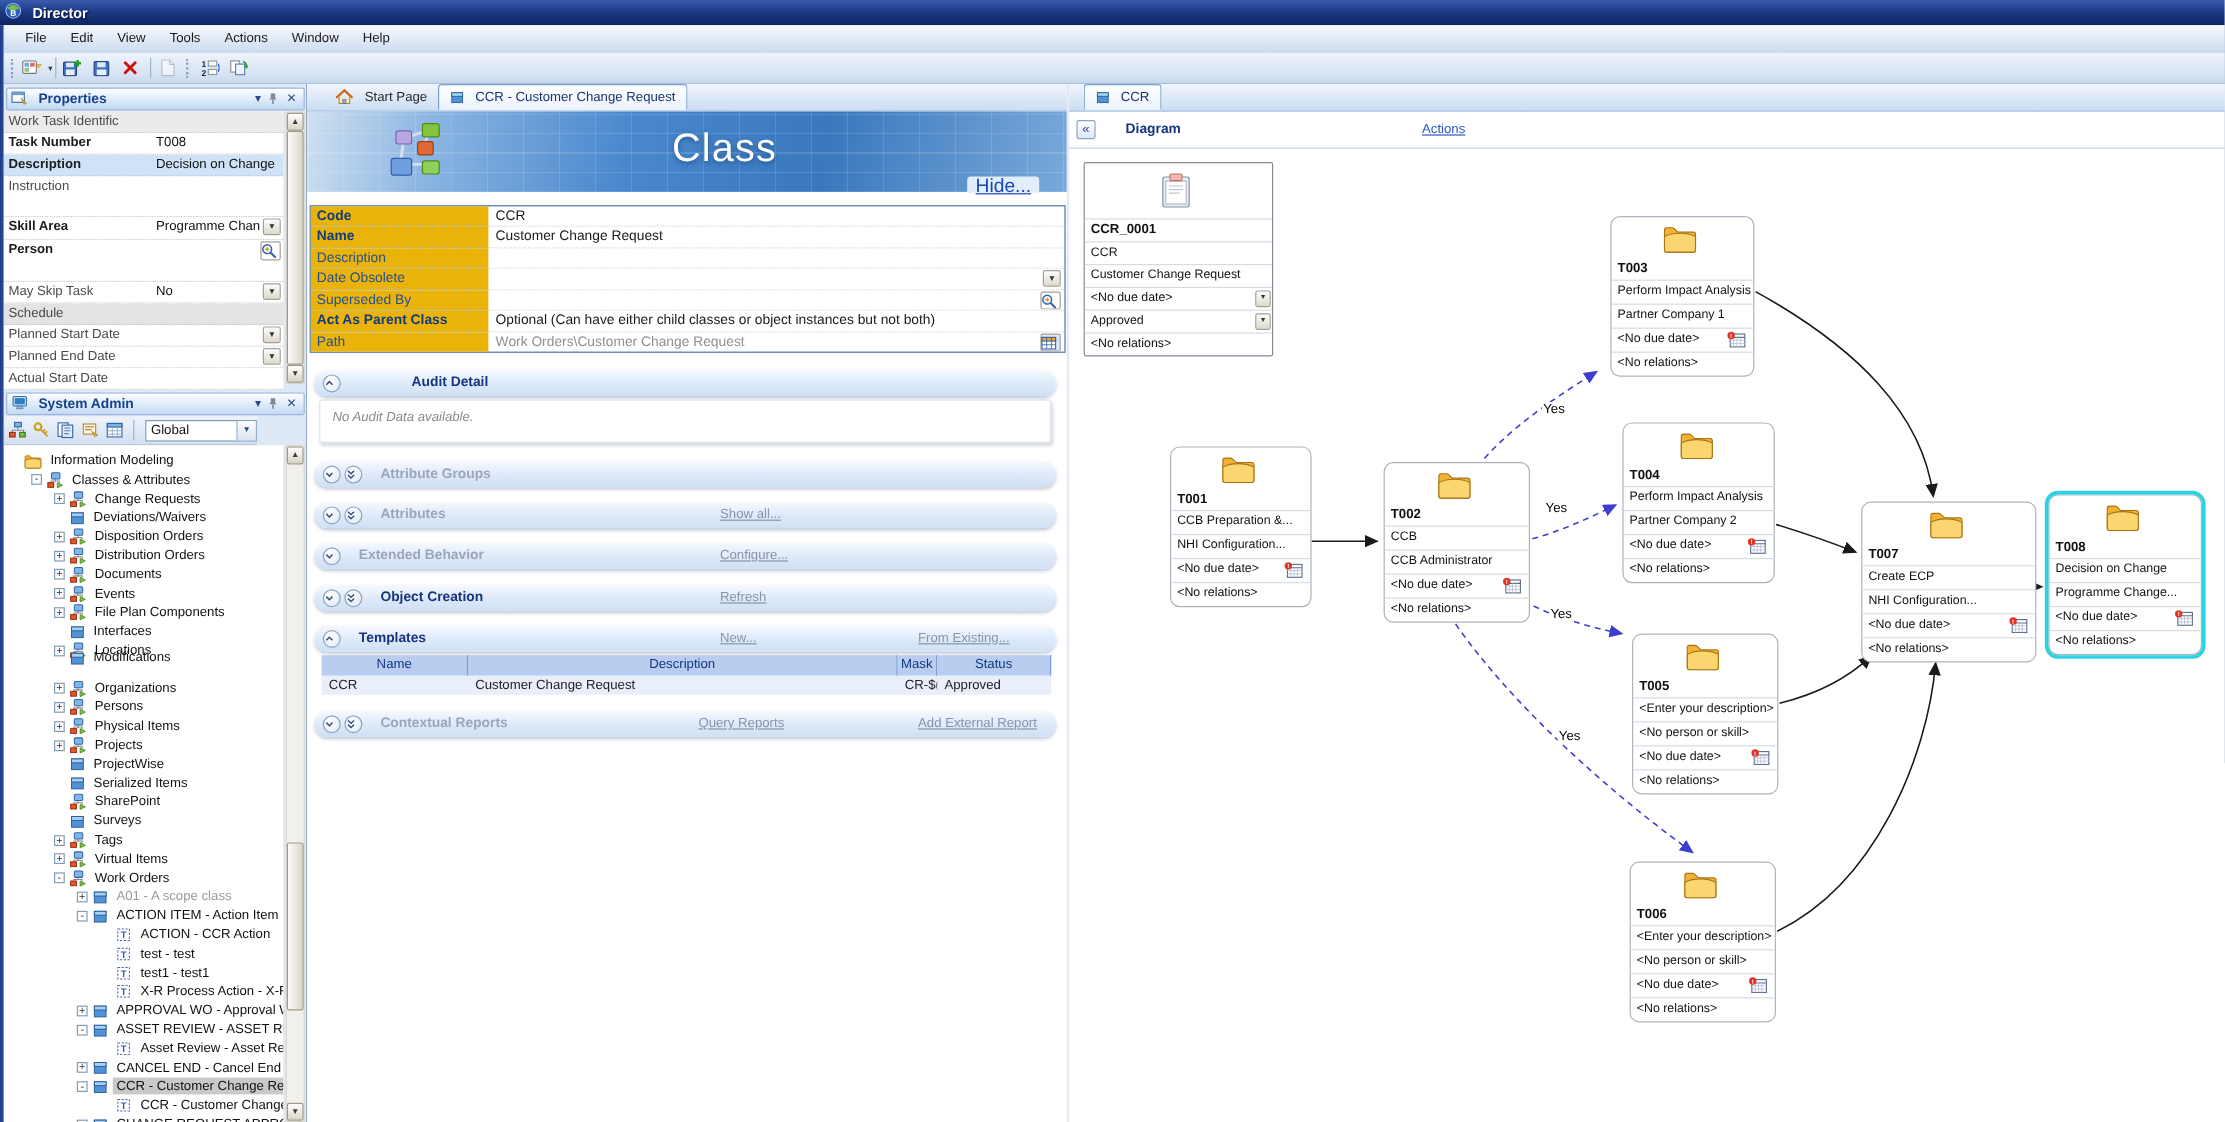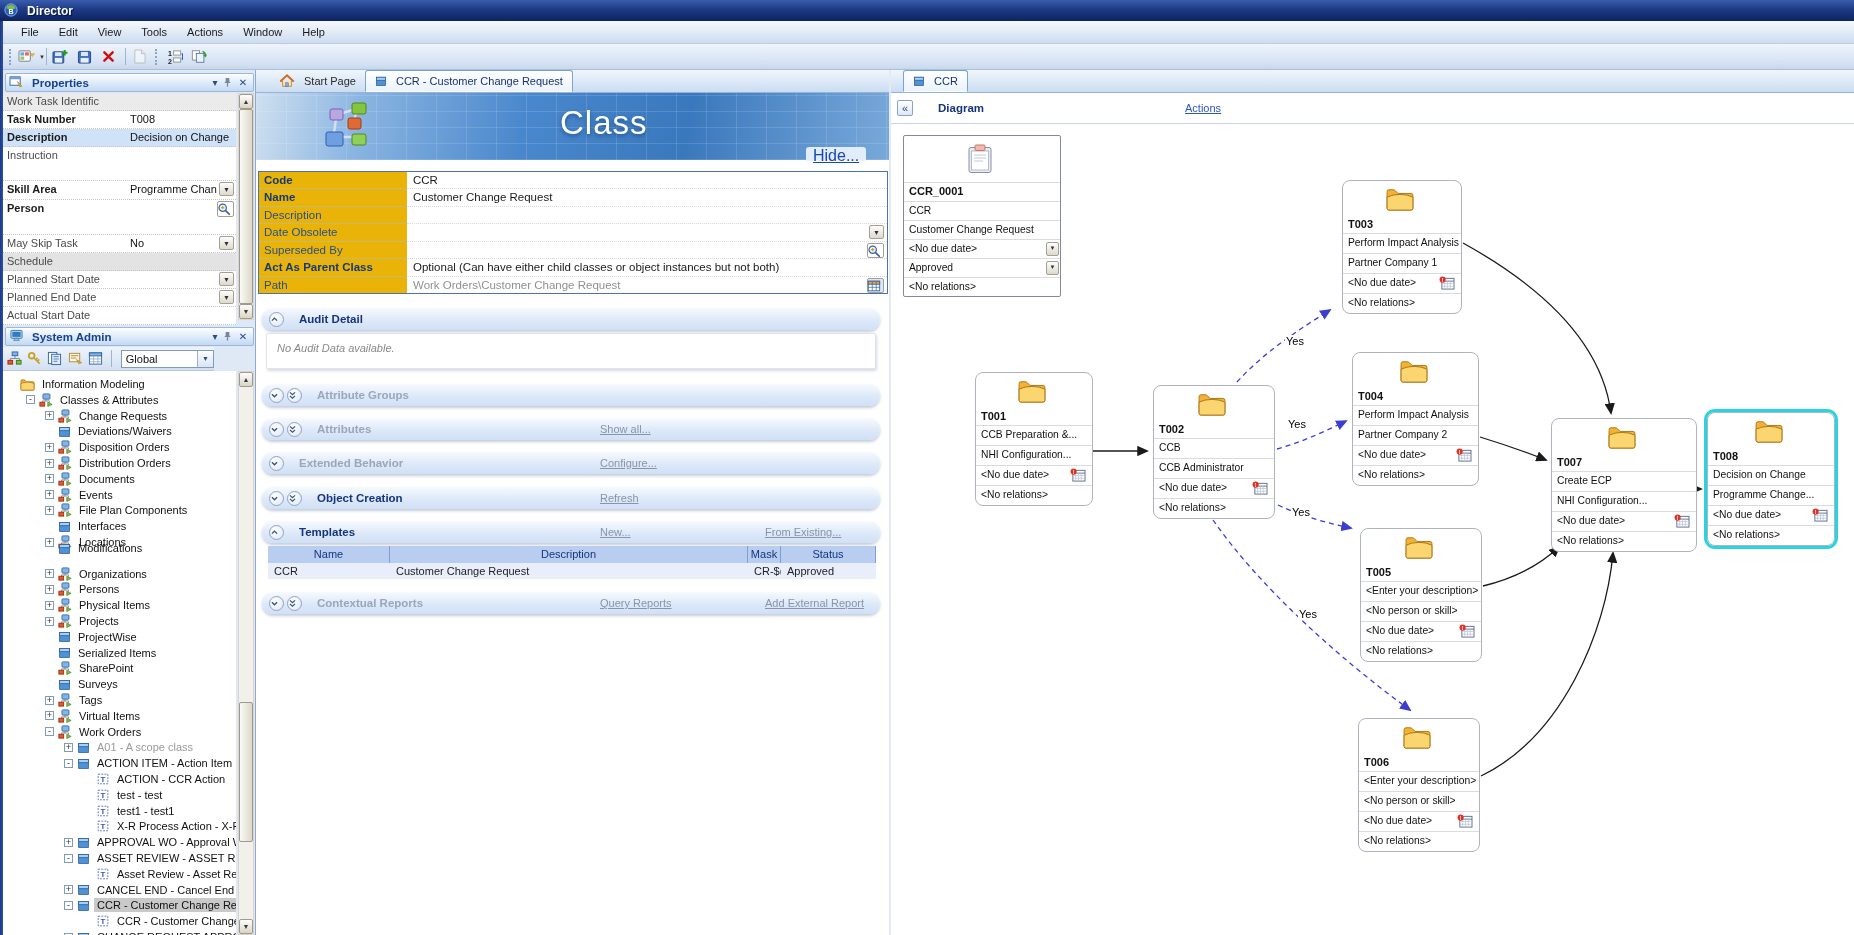--- a/index.html
+++ b/index.html
@@ -872,21 +872,21 @@
               <svg width="14" height="14" viewBox="0 0 16 16">
                 <rect x="1.5" y="2.5" width="13" height="11" fill="#fff" stroke="#3465a4"></rect>
                 <rect x="1.5" y="2.5" width="13" height="3.5" fill="#f0a23c" stroke="#3465a4"></rect>
                 <path d="M1.5 9.5 h13 M6 2.5 v11 M10.5 2.5 v11" stroke="#3465a4" stroke-width=".8"></path>
               </svg>
             </span>
           </div></div>
       </div>
     </div>
   <div class="sections" id="sections">
-      <div class="pill active" style="top: 12px;">
+      <div class="pill active" style="top: 12px; gap: 44px;">
         <div class="circ">
           <span class="ticon" style="display: inline-flex;">
             <svg width="11" height="11" viewBox="0 0 12 12">
               <path d="M3.2 7.2 L6 4.4 L8.8 7.2" fill="none" stroke="#35507e" stroke-width="1.4"></path>
             </svg>
           </span>
         </div>
         <div class="sec-title">Audit Detail</div>
       </div>
       <div class="audit-body" style="top: 37px;">No Audit Data available.</div>
@@ -989,21 +989,21 @@
           </span>
         </div>
         <div class="circ">
           <span class="ticon" style="display: inline-flex;">
             <svg width="11" height="11" viewBox="0 0 12 12">
               <path d="M3.2 2.6 L6 5.2 L8.8 2.6 M3.2 6.4 L6 9 L8.8 6.4" fill="none" stroke="#35507e" stroke-width="1.3"></path>
             </svg>
           </span>
         </div>
         <div class="sec-title">Contextual Reports</div>
-        <div class="sec-link" style="left: 338px;">Query Reports</div>
+        <div class="sec-link" style="left: 320px;">Query Reports</div>
         <div class="sec-link" style="left: 503px;">Add External Report</div>
       </div>
     </div>
 
   <div class="rsplit"></div>
   <div class="right-bg"></div>
   <div class="tabstrip" style="left:891px;top:70px;width:963px;">
     <div class="tab active" style="margin-left:12px;">
       <span class="rtab-icon" id="rtab-icon">
           <span class="ticon" style="display: inline-flex;">

